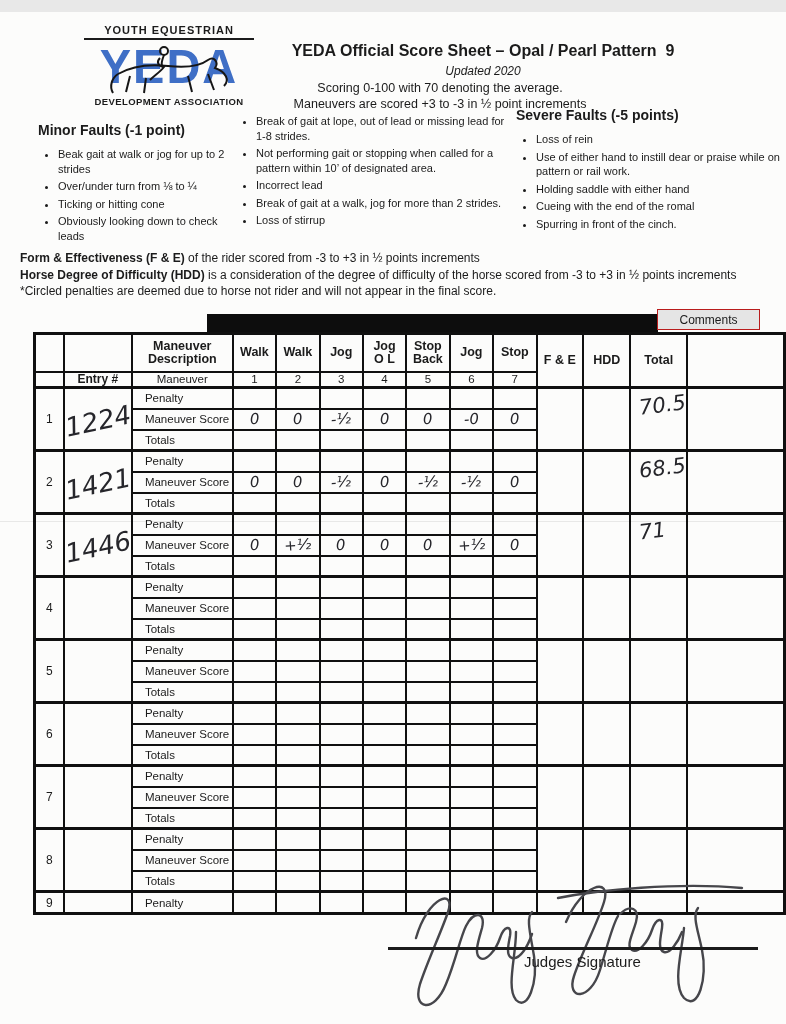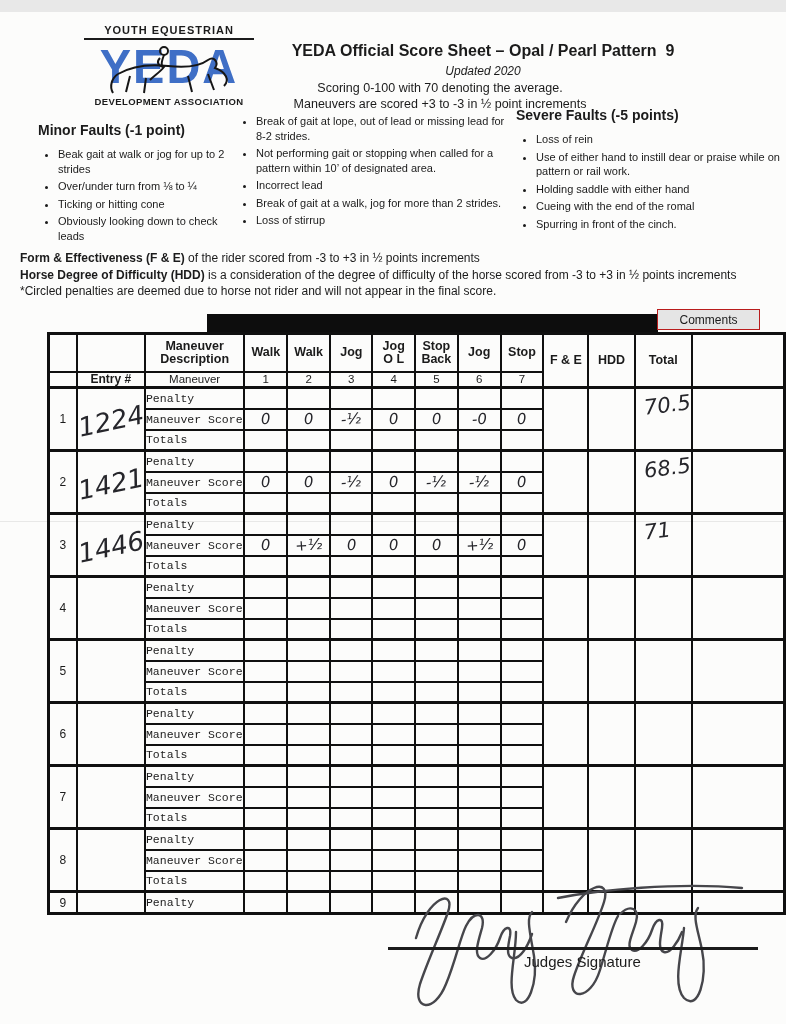--- a/index.html
+++ b/index.html
@@ -35,27 +35,27 @@
   .f-severe { left:516px; top:95px;  width:266px; }
 
   
   .notes { left:20px; top:238px; width:746px; text-align:left; font-size:12px; line-height:16.5px; }
   .notes b { font-weight:bold; }
 
   
   .score-bar { left:207px; top:302px; width:451px; height:18px; background:#0d0d0d; }
   .comments-head { left:657px; top:297px; width:101px; height:19px; border:1px solid #b91c1c;
     display:flex; align-items:center; justify-content:center; font-size:12px; background:#e5e5e5; }
-  table.scoresheet { position:absolute; left:47px; top:320px; border-collapse:collapse;
+  table.scoresheet { position:absolute; left:33px; top:320px; border-collapse:collapse;
     table-layout:fixed; border:3px solid #101010; }
   .scoresheet td { border:2px solid #101010; padding:0; overflow:visible;
     font-size:11.5px; vertical-align:middle; }
   .scoresheet tr.sub > td { border-top:1px solid #101010; }
   .scoresheet tr.block-top > td { border-top:3px solid #101010; }
-  .scoresheet td.lbl { padding-left:0; text-align:left;font-family:Liberation Mono, monospace; }
+  .scoresheet td.lbl { padding-left:12px; text-align:left; }
   .scoresheet td.ctr { text-align:center; }
   .scoresheet .hdr { font-weight:bold; font-size:12.5px; text-align:center; line-height:13px; }
   .scoresheet tr.r-head  { height:38px; }
   .scoresheet tr.r-sub   { height:16px; }
   .scoresheet tr.r-entry { height:21px; }
   .scoresheet tr.r-nine  { height:22px; }
   .scoresheet td.seq { text-align:center; font-size:12px; }
 
   
   .hand { font-family:"DejaVu Sans", sans-serif; font-style:italic; color:#26262b; display:inline-block; }
@@ -106,21 +106,21 @@
     <h3>Minor Faults (-1 point)</h3>
     <ul>
       <li>Beak gait at walk or jog for up to 2 strides</li>
       <li>Over/under turn from ⅛ to ¼</li>
       <li>Ticking or hitting cone</li>
       <li>Obviously looking down to check leads</li>
     </ul>
   </div>
   <div class="abs fault f-major">
     <ul>
-      <li>Break of gait at lope, out of lead or missing lead for 8-2 strides.</li>
+      <li>Break of gait at lope, out of lead or missing lead for 1-8 strides.</li>
       <li>Not performing gait or stopping when called for a pattern within 10’ of designated area.</li>
       <li>Incorrect lead</li>
       <li>Break of gait at a walk, jog for more than 2 strides.</li>
       <li>Loss of stirrup</li>
     </ul>
   </div>
   <div class="abs fault f-severe">
     <h3>Severe Faults (-5 points)</h3>
     <ul>
       <li>Loss of rein</li>

